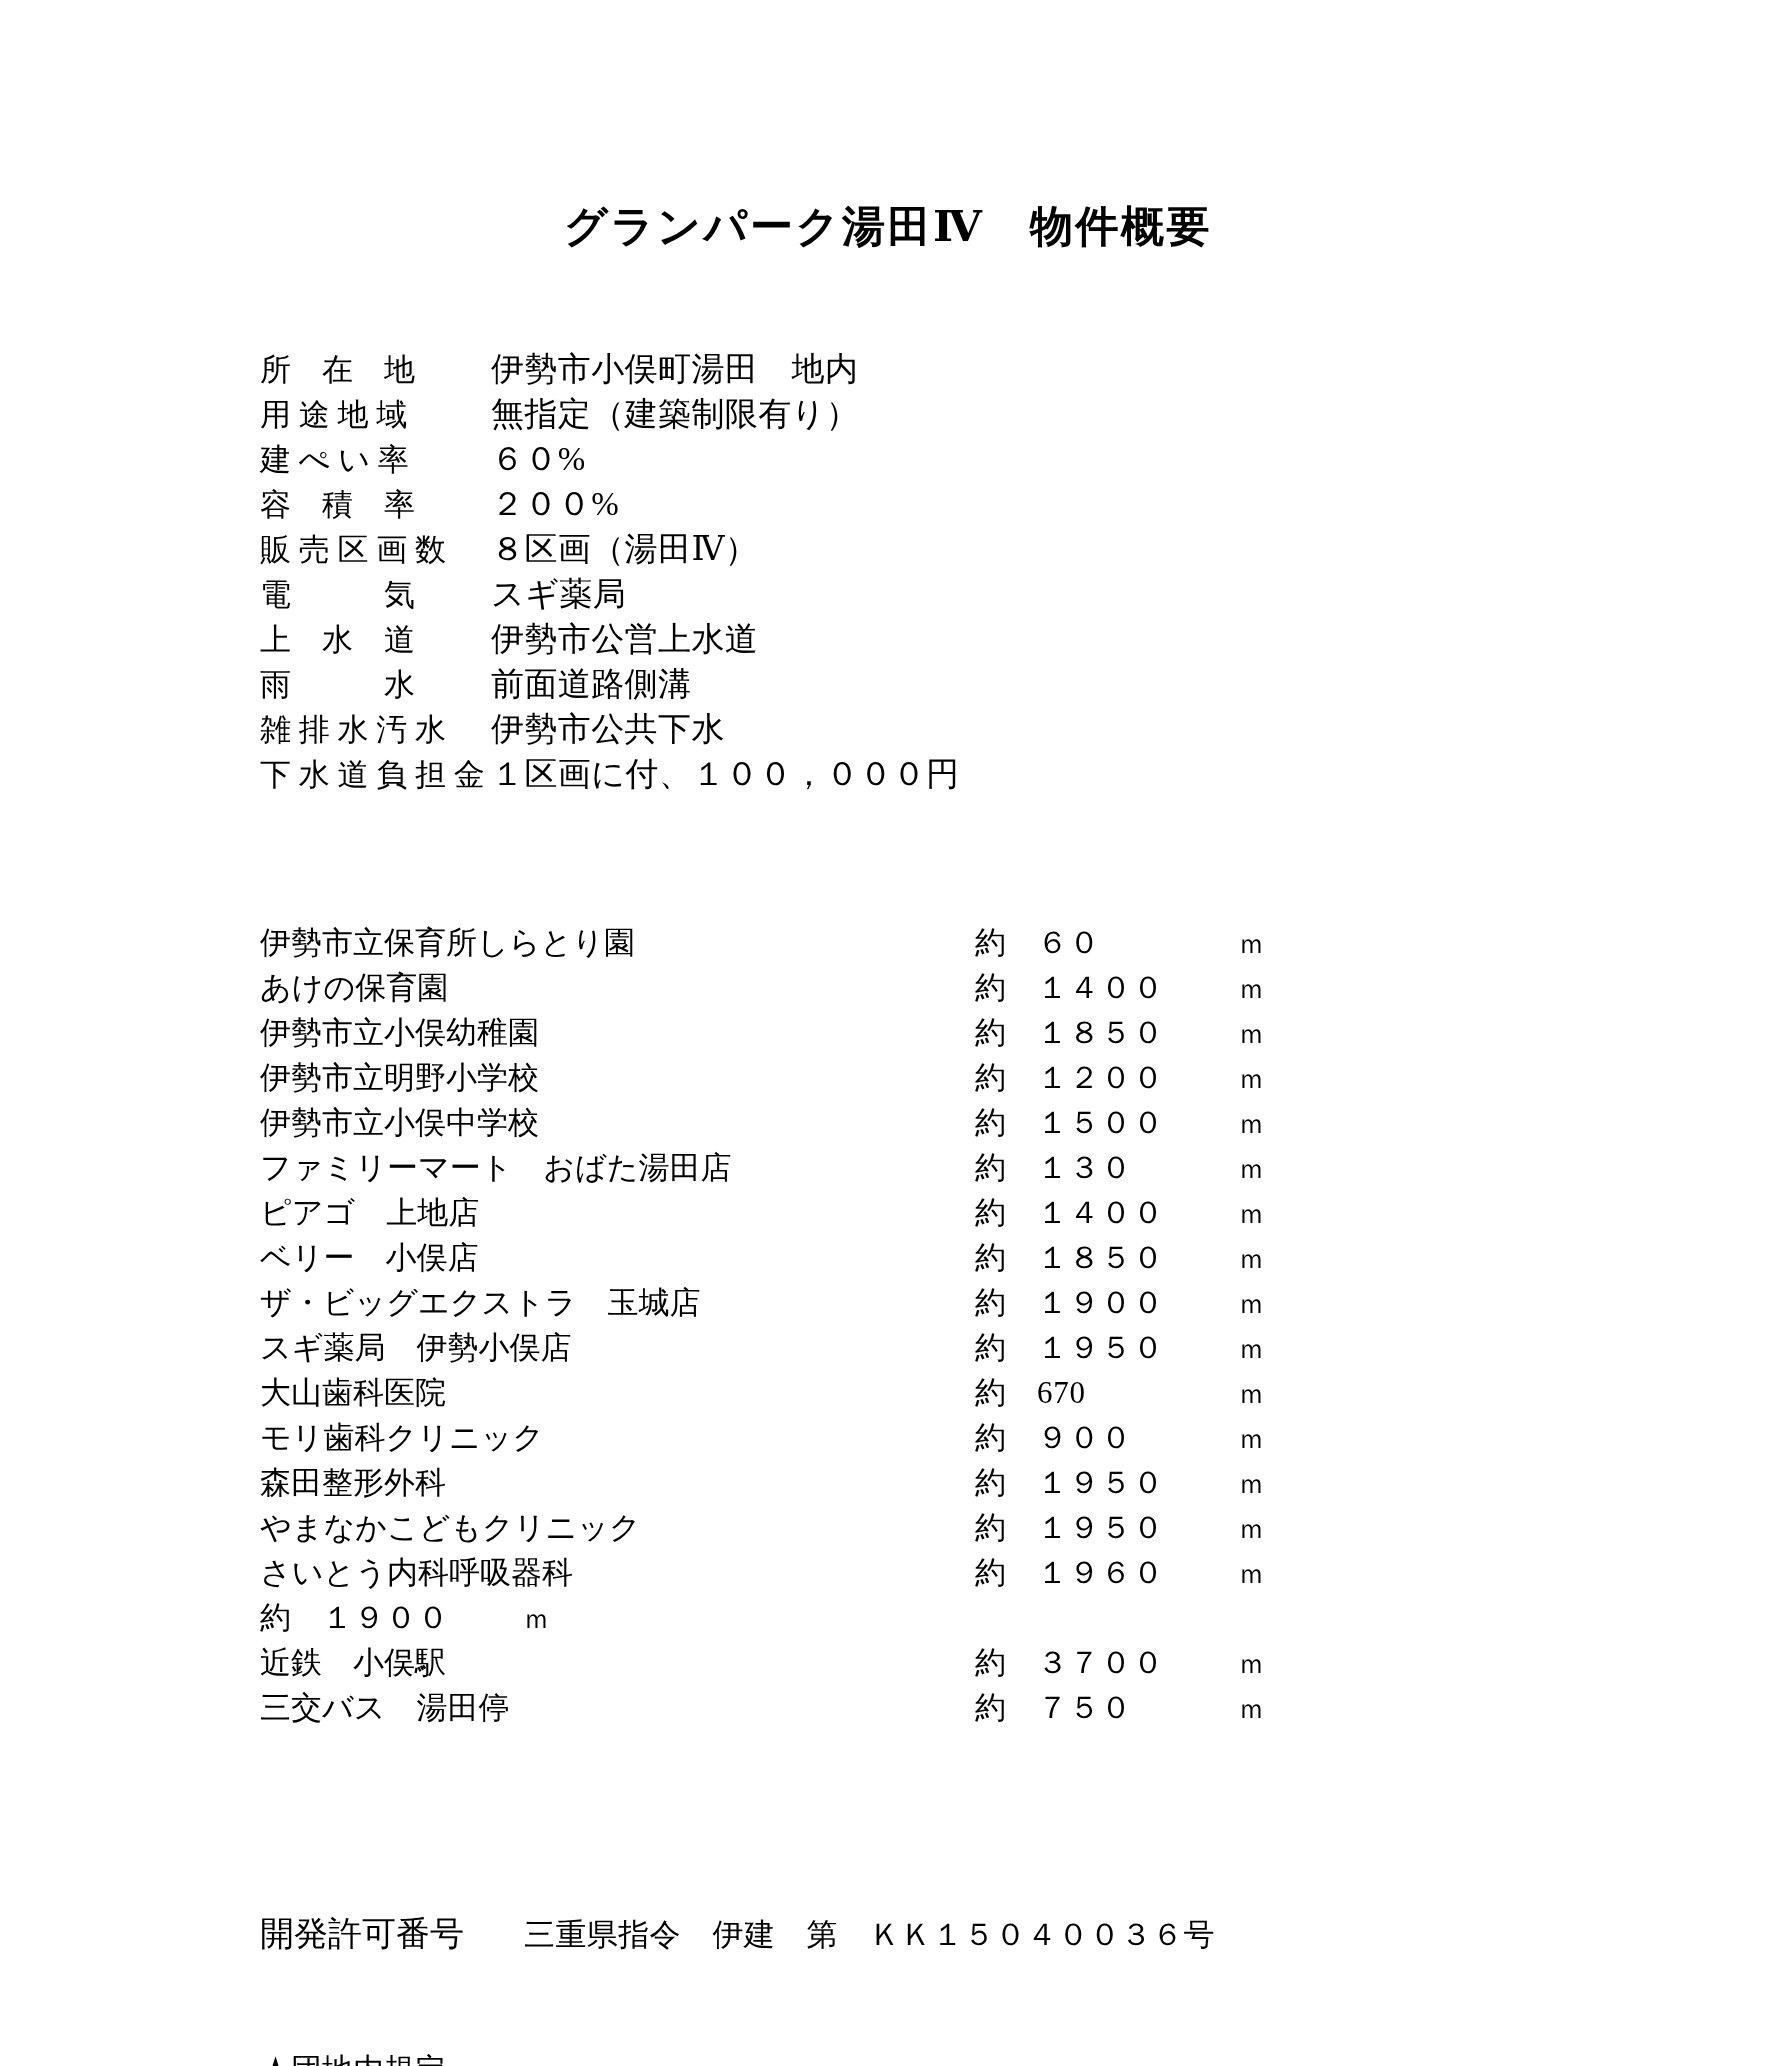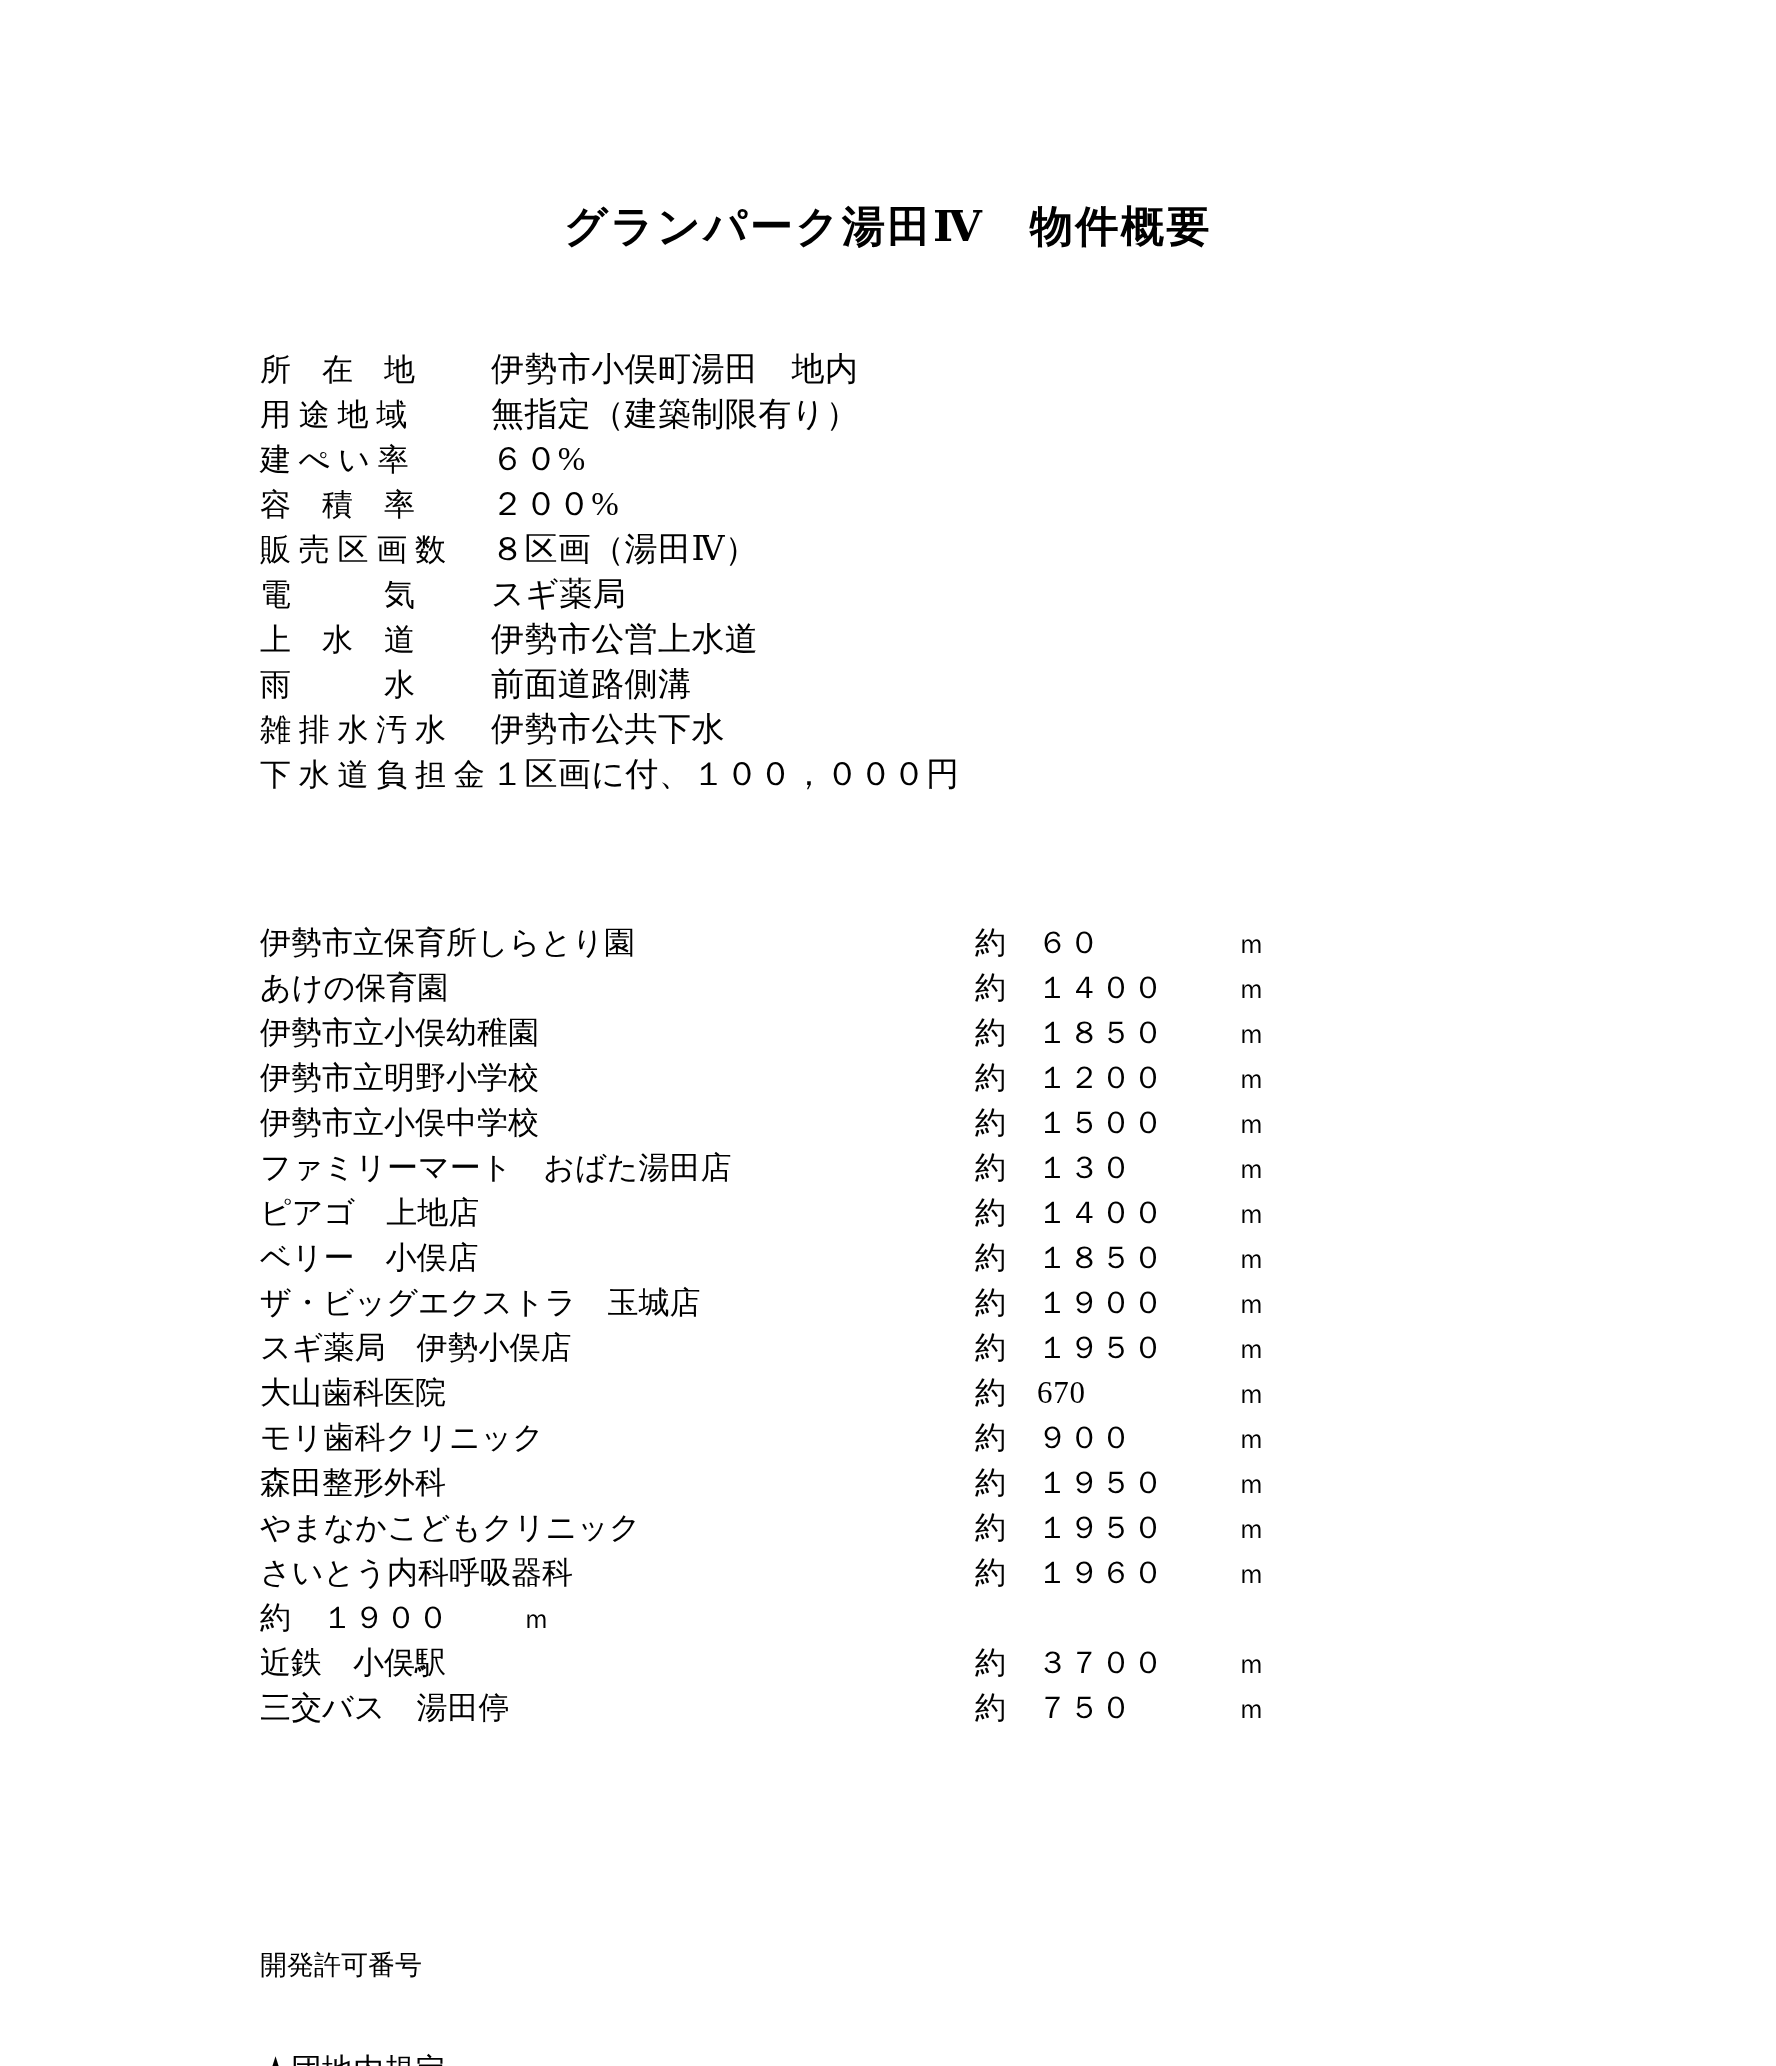--- a/index.html
+++ b/index.html
@@ -94,23 +94,22 @@
   
   .permit-row {
     position: absolute;
     left: 260px;
     top: 1911px;
     display: flex;
     align-items: baseline;
   }
   .permit-label {
     width: 264px;
-    font-size: 27px;
-    white-space: pre;
-    margin-top: 36px;
+    font-size: 34px;
+    white-space: pre;
   }
   .permit-value {
     font-size: 31px;
     white-space: pre;
     letter-spacing: 0.4px;
   }
 
   
   .rules {
     position: absolute;
@@ -315,20 +314,21 @@
       <div class="fac-name">三交バス　湯田停</div>
       <div class="fac-approx">約</div>
       <div class="fac-dist">７５０</div>
       <div class="fac-unit">ｍ</div>
     </div>
 
   </div>
 
   <div class="permit-row">
     <div class="permit-label">開発許可番号</div>
+    <div class="permit-value">三重県指令　伊建　第　ＫＫ１５０４００３６号</div>
   </div>
 
   <div class="rules">
     <div class="rules-title">★団地内規定</div>
     <div class="rules-item">・外壁後退１ｍ</div>
 
   </div>
 
 </div>
 

